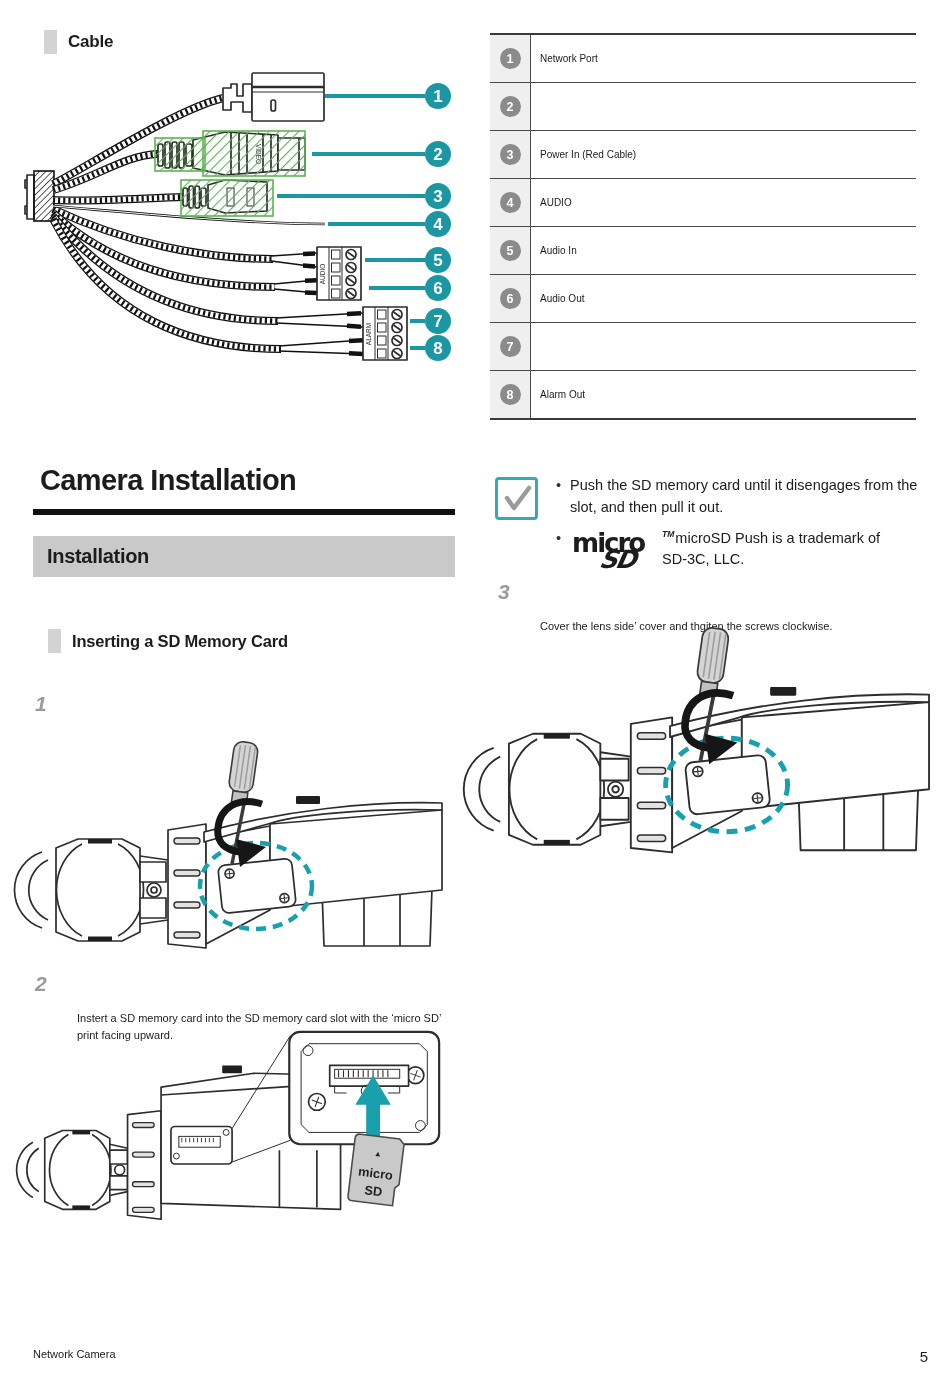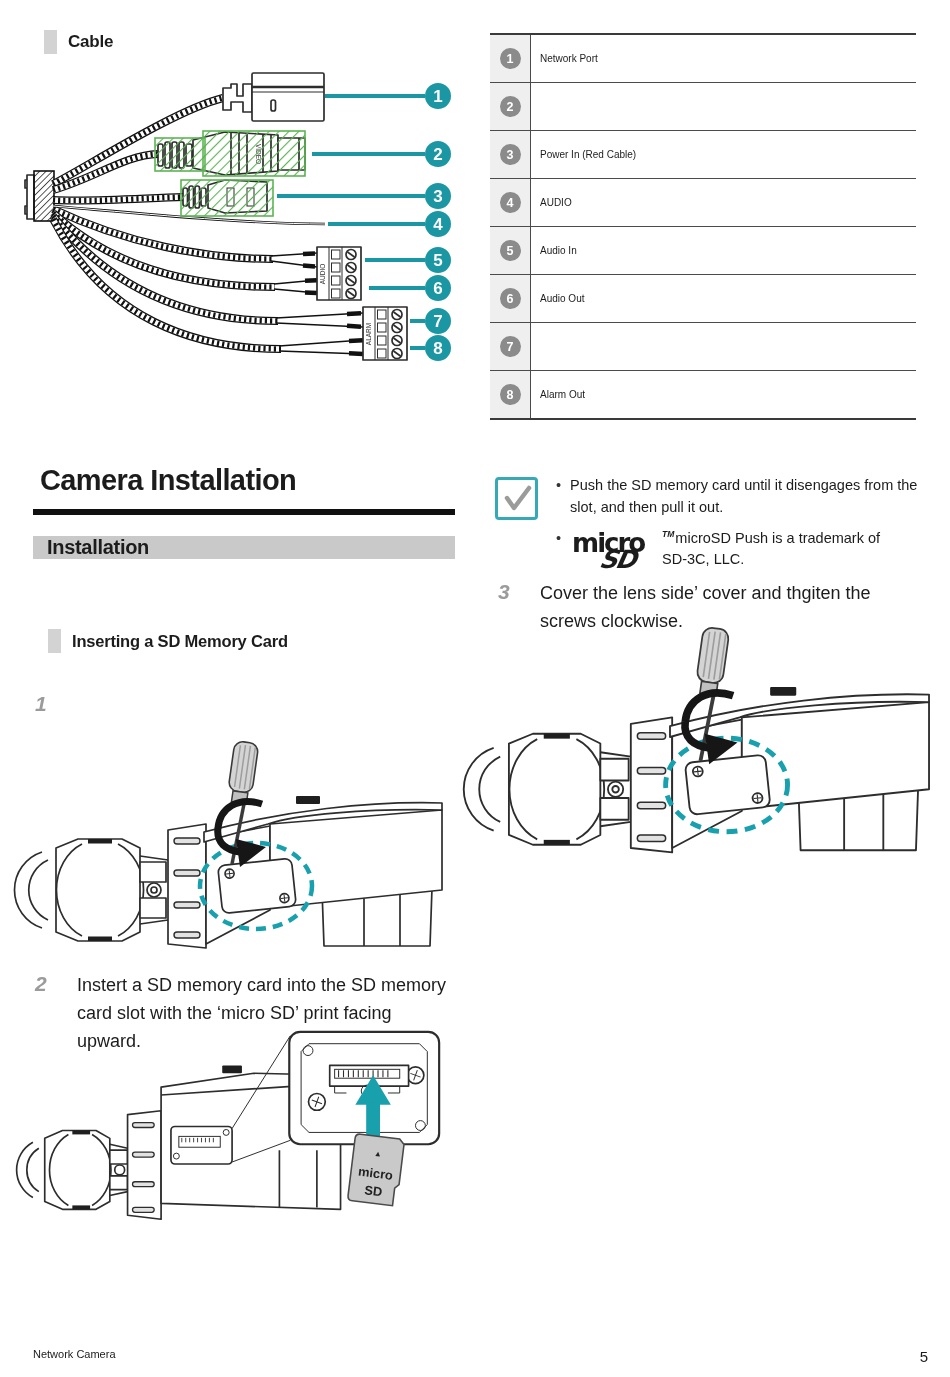--- a/index.html
+++ b/index.html
@@ -18,28 +18,28 @@
   .crow:last-child{border-bottom:none;}
   .cnum{width:40px;background:#efefef;border-right:1px solid #4a4a4a;
         display:flex;align-items:center;justify-content:center;flex:none;}
   .ncirc{width:21px;height:21px;border-radius:50%;background:#8b8b8b;color:#fff;
          font-weight:bold;font-size:12.5px;display:flex;align-items:center;justify-content:center;}
   .clabel{flex:1;display:flex;align-items:center;padding-left:9px;font-size:10px;}
 
   
   .h1{position:absolute;left:40px;top:464px;font-size:29px;font-weight:bold;letter-spacing:-0.6px;}
   .h1bar{position:absolute;left:33px;top:509px;width:422px;height:6px;background:#101010;}
-  .banner{position:absolute;left:33px;top:536px;width:422px;height:23px;background:#c9c9c9;
+  .banner{position:absolute;left:33px;top:536px;width:422px;height:41px;background:#c9c9c9;
           display:flex;align-items:center;padding-left:14px;box-sizing:border-box;
           font-size:20px;font-weight:bold;letter-spacing:-0.3px;}
 
   
   .step{position:absolute;display:flex;}
   .stepnum{font-size:21px;font-style:italic;font-weight:bold;color:#9b9b9b;width:42px;flex:none;}
-  .steptext{font-size:18px;line-height:1.55;width:372px;}
+  .steptext{font-size:11px;line-height:1.55;width:372px;margin-top:38px;}
 
   
   .notebox{position:absolute;left:495px;top:477px;width:43px;height:43px;border:3px solid #35aab6;
            border-radius:4px;box-sizing:border-box;display:flex;align-items:center;justify-content:center;background:#fff;}
   .notebullets{position:absolute;left:556px;top:475px;width:372px;}
   .nb{display:flex;gap:9px;font-size:14.5px;line-height:1.5;margin-bottom:9px;}
   .nb .dot{flex:none;color:#333;}
   .nb2content{display:flex;align-items:flex-start;}
   .msdlogo{position:relative;width:92px;height:44px;flex:none;}
   .msd-micro{position:absolute;left:2px;top:-4px;font-size:26px;font-weight:900;letter-spacing:-2px;

